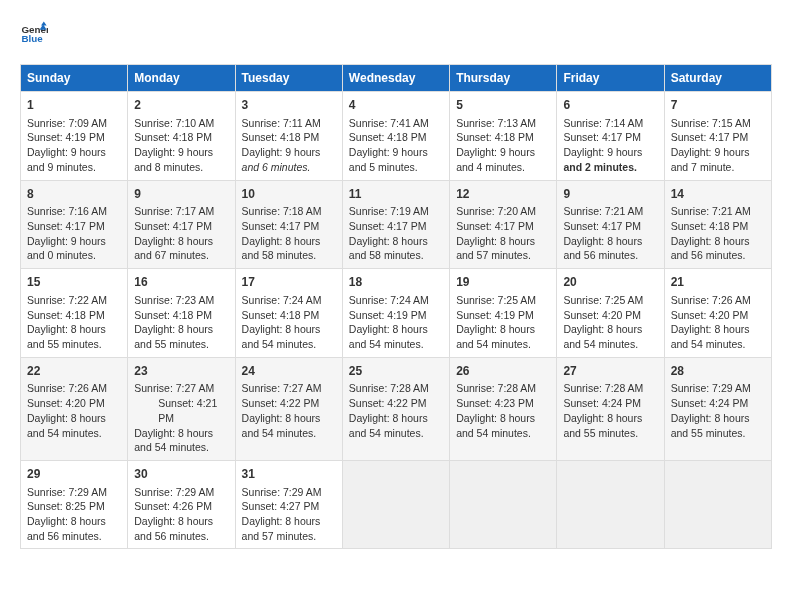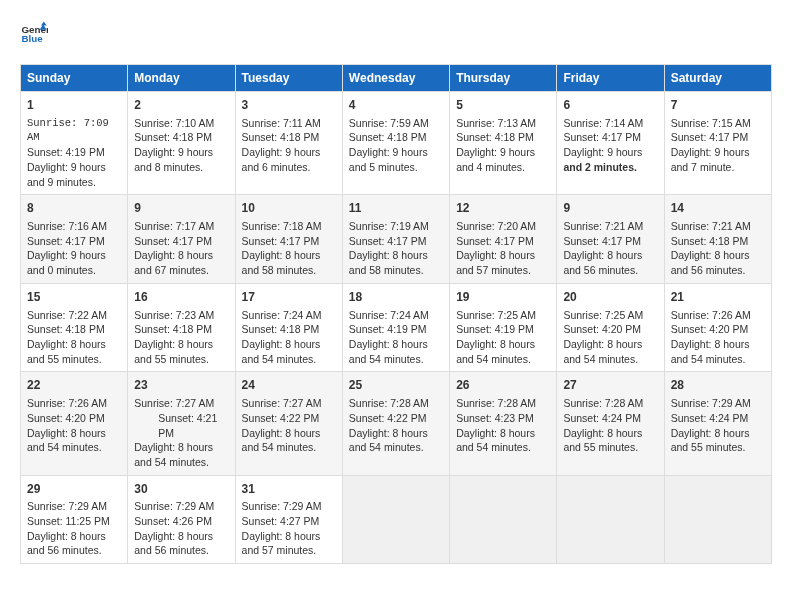--- a/index.html
+++ b/index.html
@@ -105,42 +105,42 @@
         <th>Wednesday</th>
         <th>Thursday</th>
         <th>Friday</th>
         <th>Saturday</th>
       </tr>
   </thead>
   <tbody id="calendar-body">
   <tr>
         <td>
           <span class="day-num">1</span>
-          <span style="display: block; font-family: Liberation Mono, monospace;">Sunrise: 7:09 AM</span>
+          <span style="display: block;">Sunrise: 7:09 AM</span>
           <span style="display: block;">Sunset: 4:19 PM</span>
           <span style="display: block;">Daylight: 9 hours</span>
           <span style="display: block;">and 9 minutes.</span>
         </td>
         <td>
           <span class="day-num">2</span>
           <span style="display: block;">Sunrise: 7:10 AM</span>
           <span style="display: block;">Sunset: 4:18 PM</span>
           <span style="display: block;">Daylight: 9 hours</span>
           <span style="display: block;">and 8 minutes.</span>
         </td>
         <td>
           <span class="day-num">3</span>
           <span style="display: block;">Sunrise: 7:11 AM</span>
           <span style="display: block;">Sunset: 4:18 PM</span>
           <span style="display: block;">Daylight: 9 hours</span>
-          <span style="display: block;">and 6 minutes.</span>
+          <span style="display: block; font-style: italic;">and 6 minutes.</span>
         </td>
         <td>
           <span class="day-num">4</span>
-          <span style="display: block;">Sunrise: 7:59 AM</span>
+          <span style="display: block;">Sunrise: 7:41 AM</span>
           <span style="display: block;">Sunset: 4:18 PM</span>
           <span style="display: block;">Daylight: 9 hours</span>
           <span style="display: block;">and 5 minutes.</span>
         </td>
         <td>
           <span class="day-num">5</span>
           <span style="display: block;">Sunrise: 7:13 AM</span>
           <span style="display: block;">Sunset: 4:18 PM</span>
           <span style="display: block;">Daylight: 9 hours</span>
           <span style="display: block;">and 4 minutes.</span>
@@ -310,21 +310,21 @@
           <span style="display: block;">Sunrise: 7:29 AM</span>
           <span style="display: block;">Sunset: 4:24 PM</span>
           <span style="display: block;">Daylight: 8 hours</span>
           <span style="display: block;">and 55 minutes.</span>
         </td>
       </tr>
       <tr>
         <td>
           <span class="day-num">29</span>
           <span style="display: block;">Sunrise: 7:29 AM</span>
-          <span style="display: block;">Sunset: 11:25 PM</span>
+          <span style="display: block;">Sunset: 8:25 PM</span>
           <span style="display: block;">Daylight: 8 hours</span>
           <span style="display: block;">and 56 minutes.</span>
         </td>
         <td>
           <span class="day-num">30</span>
           <span style="display: block;">Sunrise: 7:29 AM</span>
           <span style="display: block;">Sunset: 4:26 PM</span>
           <span style="display: block;">Daylight: 8 hours</span>
           <span style="display: block;">and 56 minutes.</span>
         </td>

